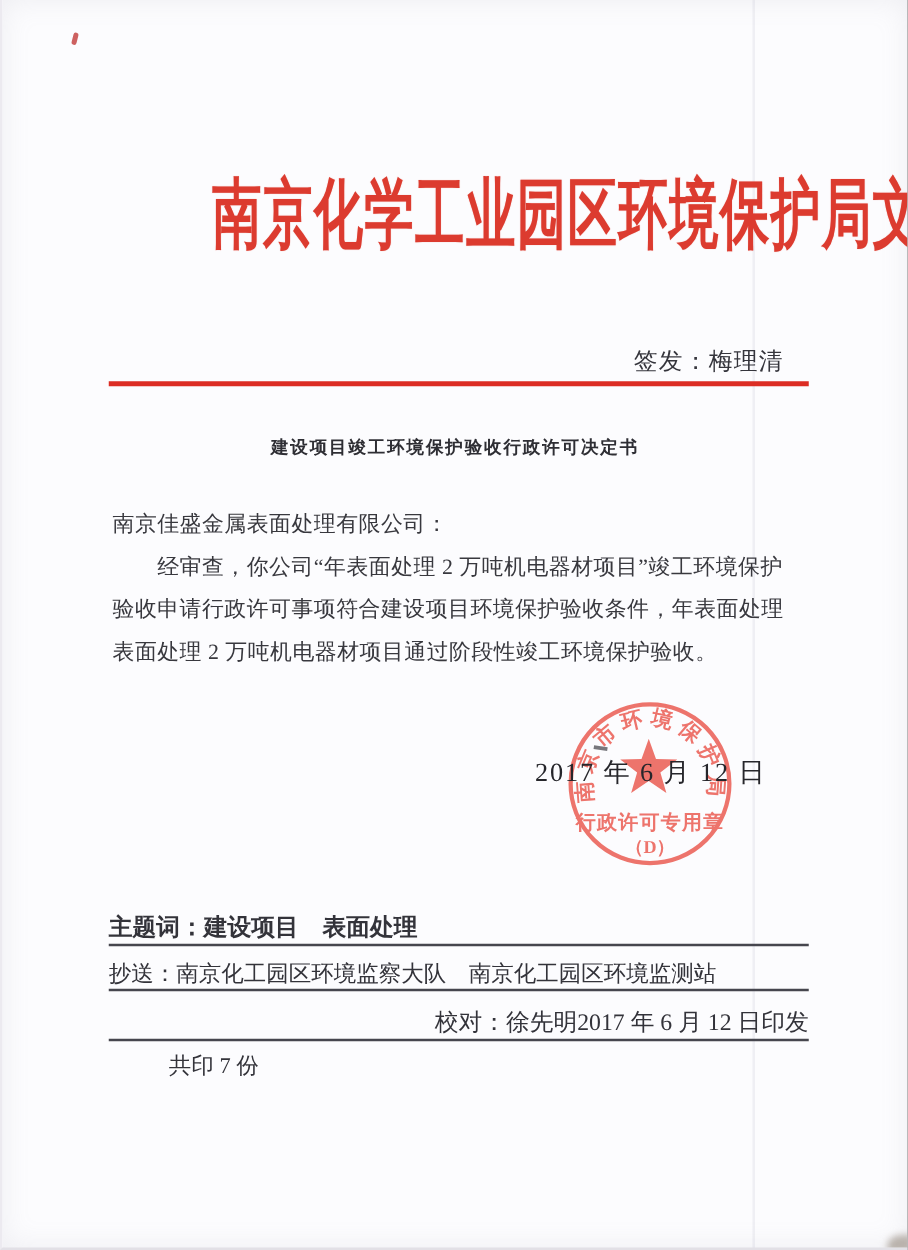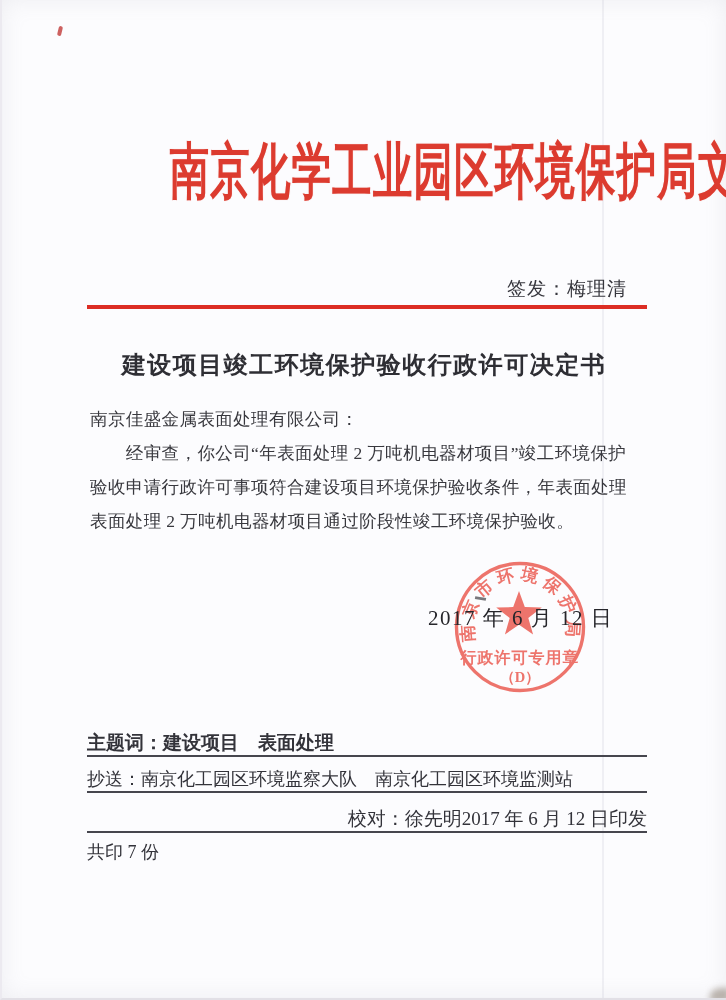--- a/index.html
+++ b/index.html
@@ -32,41 +32,41 @@
   }
 
   
   .docnum{position:absolute;left:261px;top:276px;font-size:19px;color:#35353c;letter-spacing:1px;white-space:nowrap;}
   .issuer{position:absolute;left:505px;top:276px;font-size:19px;color:#35353c;letter-spacing:1px;white-space:nowrap;}
 
   .red-rule{position:absolute;left:85px;top:305px;width:560px;height:4px;background:#dc2d24;}
 
   .doc-title{
     position:absolute;top:349px;left:0;width:100%;text-align:center;
-    font-size:24px;font-weight:bold;color:#2e2e34;letter-spacing:1.5px;
+    font-size:14px;font-weight:bold;color:#2e2e34;letter-spacing:1.5px;
   }
 
   
   .body-block{position:absolute;left:88px;top:402px;width:558px;font-size:17.5px;line-height:34px;color:#38383e;letter-spacing:0.4px;}
   .body-line{white-space:nowrap;}
 
   
   .decision-date{position:absolute;left:426px;top:604px;font-size:21px;color:#26262b;letter-spacing:1.5px;z-index:3;white-space:nowrap;}
 
   
   .stamp{position:absolute;left:436px;top:545px;width:164px;height:164px;z-index:2;opacity:.9;}
   .stamp text{font-family:"Liberation Serif","DejaVu Serif",serif;font-weight:bold;fill:#ec665d;}
 
   
   .f-row{position:absolute;left:85px;width:560px;color:#33333a;box-sizing:border-box;white-space:nowrap;}
   .row-subject{top:729px;height:28px;line-height:28px;font-size:19px;font-weight:bold;border-bottom:2px solid #46464e;}
   .row-cc{top:765px;height:28px;line-height:28px;font-size:18px;border-bottom:2px solid #46464e;}
   .row-proof{top:805px;height:28px;line-height:28px;font-size:19px;border-bottom:2px solid #46464e;display:flex;justify-content:flex-end;}
   .row-org{top:839px;height:26px;line-height:26px;font-size:18px;display:flex;justify-content:space-between;}
-  .row-org .right{padding-right:18px;}
+  .row-org .right{padding-right:18px;margin-left:48px;}
 </style>
 </head>
 <body>
 
 <div id="page">
 
   <div class="red-speck"></div>
   <div class="fold-line"></div>
 
   <div class="header">

